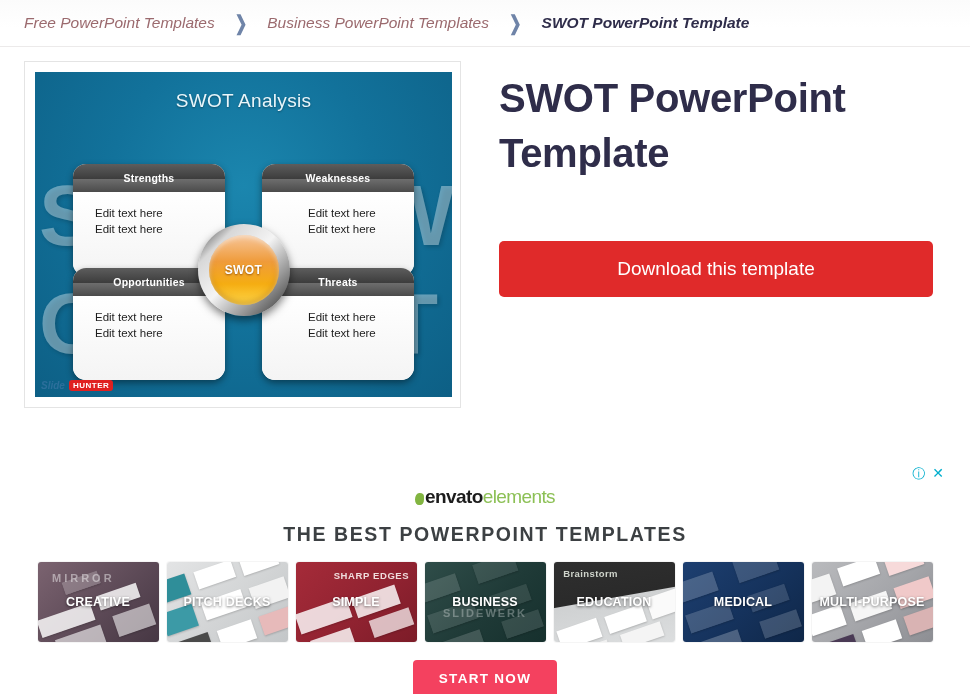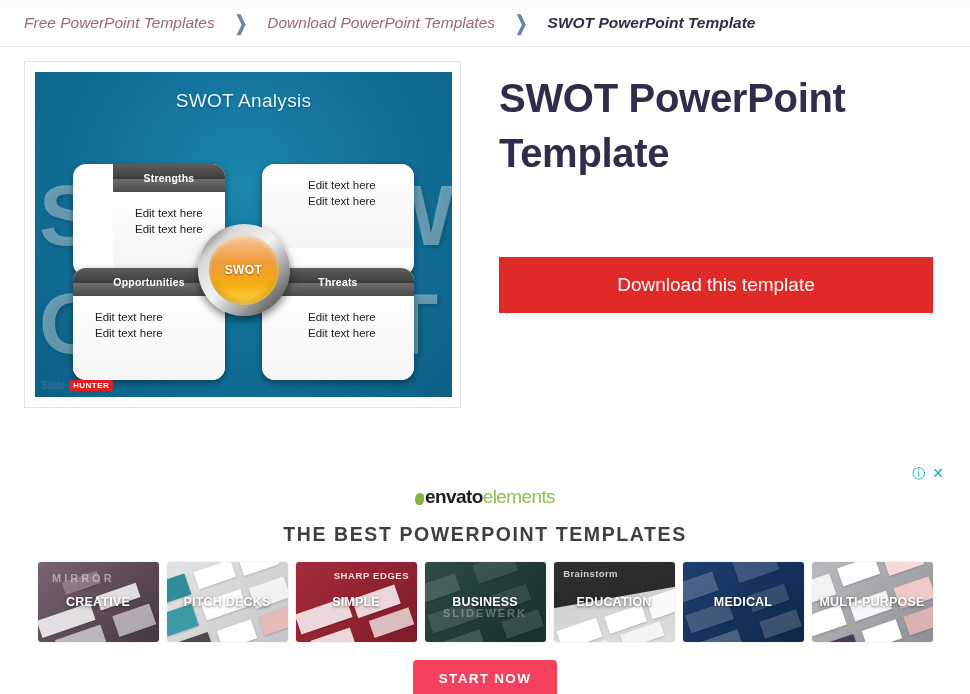--- a/index.html
+++ b/index.html
@@ -105,21 +105,21 @@
   .quad .body {
     padding: 14px 0 0 22px;
     background: linear-gradient(to bottom, #ffffff 0%, #f4f4f4 100%);
     height: 84px;
   }
   .quad .body div {
     font-size: 11.5px;
     color: #1d1d1d;
     line-height: 1.35;
   }
-  .quad.q1 { left: 38px;  top: 92px; padding-left: 40px; }
+  .quad.q1 { left: 38px;  top: 92px; }
   .quad.q2 { right: 38px; top: 92px; }
   .quad.q3 { left: 38px;  top: 196px; }
   .quad.q4 { right: 38px; top: 196px; }
   .quad.q2 .body, .quad.q4 .body { padding-left: 46px; }
 
   
   .swot-hub {
     position: absolute;
     left: 50%; top: 198px;
     transform: translate(-50%,-50%);
@@ -173,28 +173,28 @@
   }
   .page-title {
     font-size: 40px;
     line-height: 1.38;
     font-weight: bold;
     color: #2f2d4a;
     margin: 0;
     letter-spacing: -.3px;
   }
   .download-btn {
-    margin-top: 76px;
+    margin-top: 60px;
     display: block;
     width: 434px;
     height: 56px;
     background: #e02a2a;
     color: #fff;
     border: none;
-    border-radius: 0;
+    border-radius: 5px;
     font-size: 19px;
     font-family: "Liberation Sans", sans-serif;
     cursor: pointer;
   }
 
   
   .ad-wrap {
     position: absolute;
     left: 0; right: 0; top: 462px;
     height: 232px;
@@ -295,21 +295,21 @@
     padding: 11px 26px;
     cursor: pointer;
   }
 </style>
 </head>
 <body>
 
 <div class="breadcrumb-bar">
   <a class="crumb" href="#">Free PowerPoint Templates</a>
   <span class="crumb-sep">❯</span>
-  <a class="crumb" href="#">Download PowerPoint Templates</a>
+  <a class="crumb" href="#">Business PowerPoint Templates</a>
   <span class="crumb-sep">❯</span>
   <span class="crumb current">SWOT PowerPoint Template</span>
 </div>
 
 <div class="main">
 
   <div class="preview-card">
     <div class="slide">
 
       <div class="slide-title">SWOT Analysis</div>
@@ -321,20 +321,21 @@
 
       <div class="quad q1">
         <div class="head">Strengths</div>
         <div class="body">
           <div>Edit text here</div>
           <div>Edit text here</div>
         </div>
       </div>
 
       <div class="quad q2">
+        <div class="head">Weaknesses</div>
         <div class="body">
           <div>Edit text here</div>
           <div>Edit text here</div>
         </div>
       </div>
 
       <div class="quad q3">
         <div class="head">Opportunities</div>
         <div class="body">
           <div>Edit text here</div>

